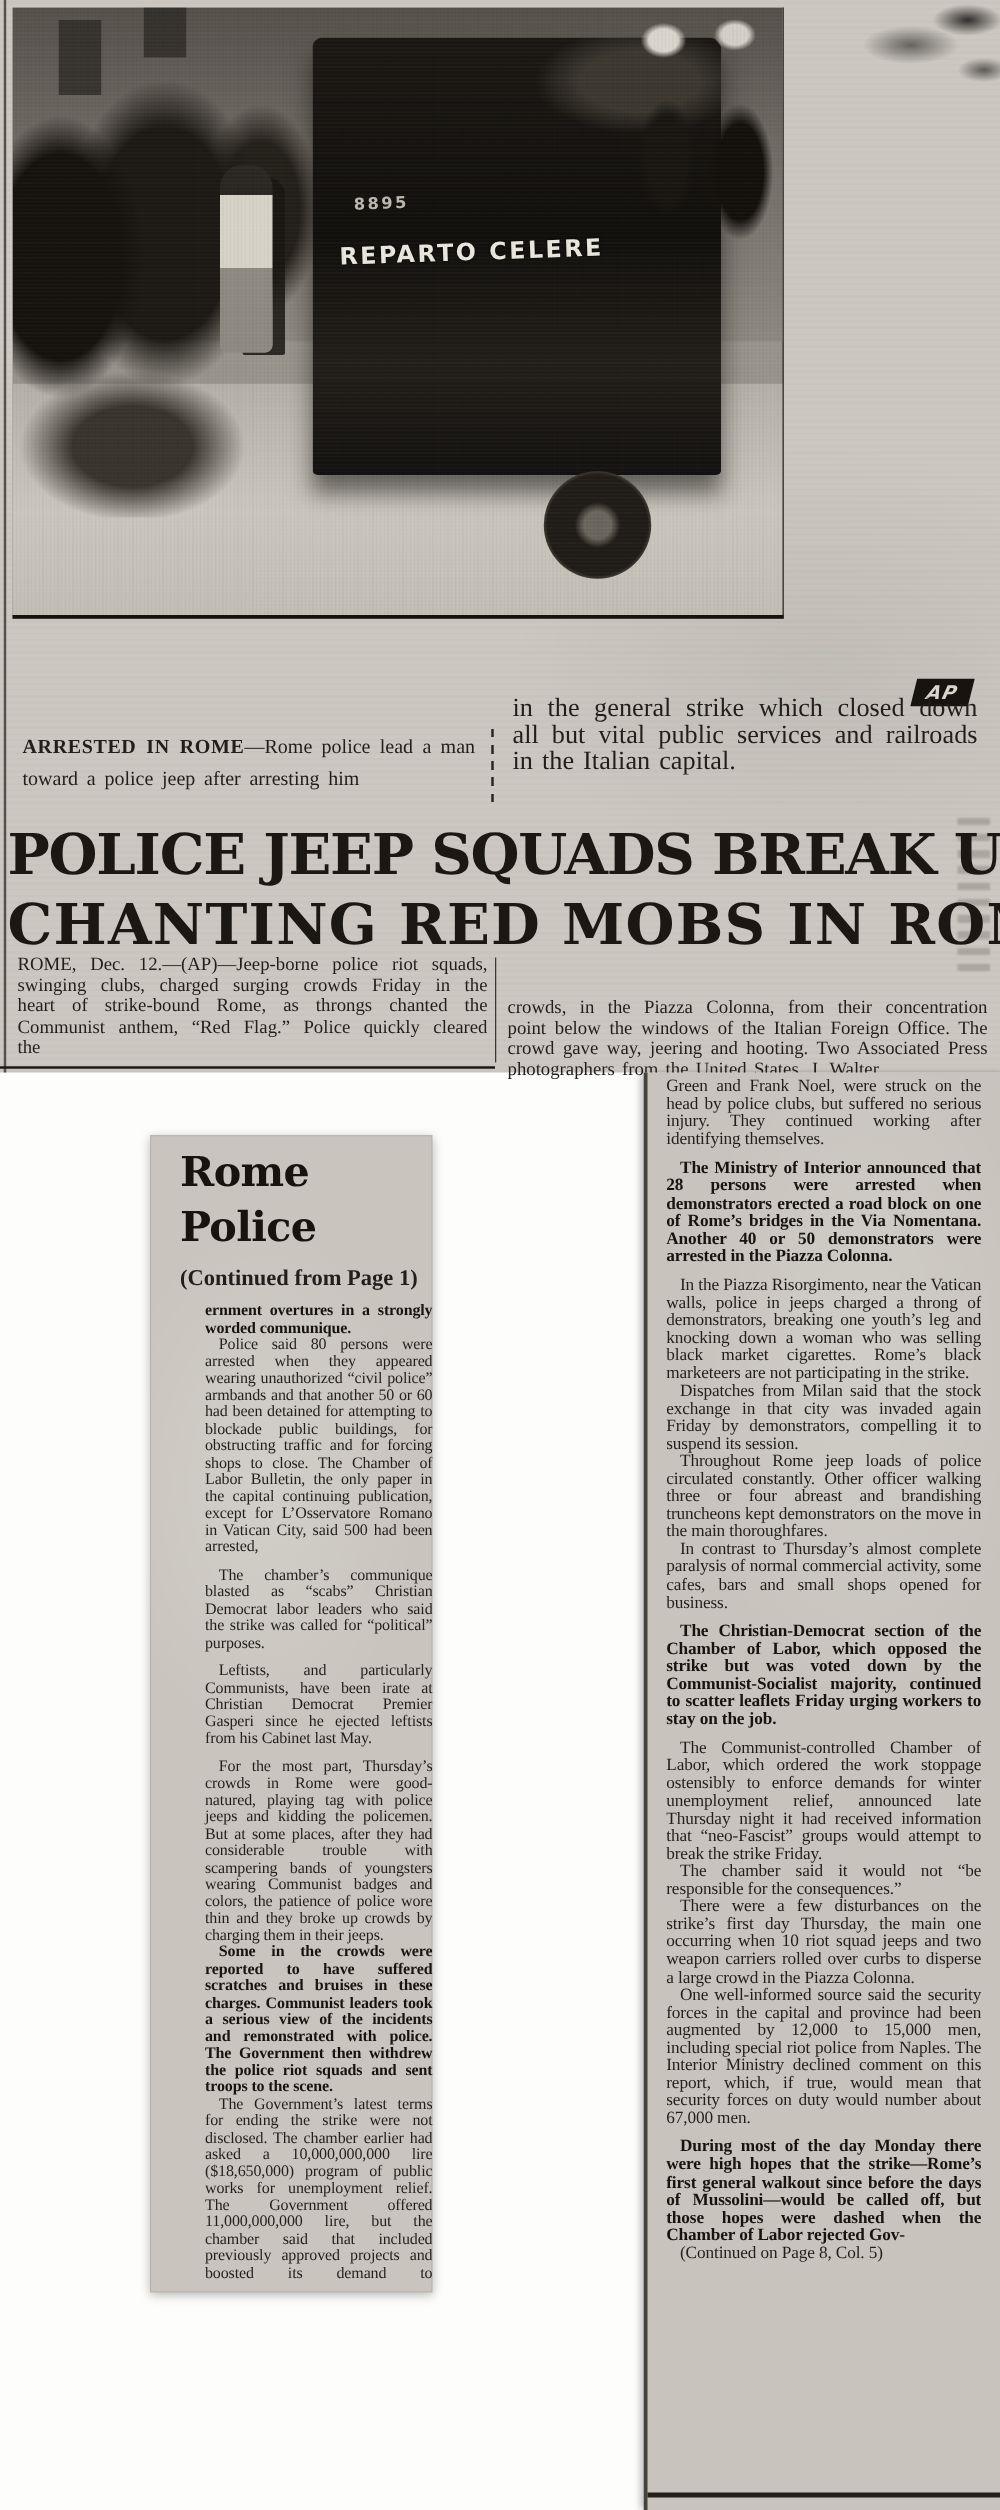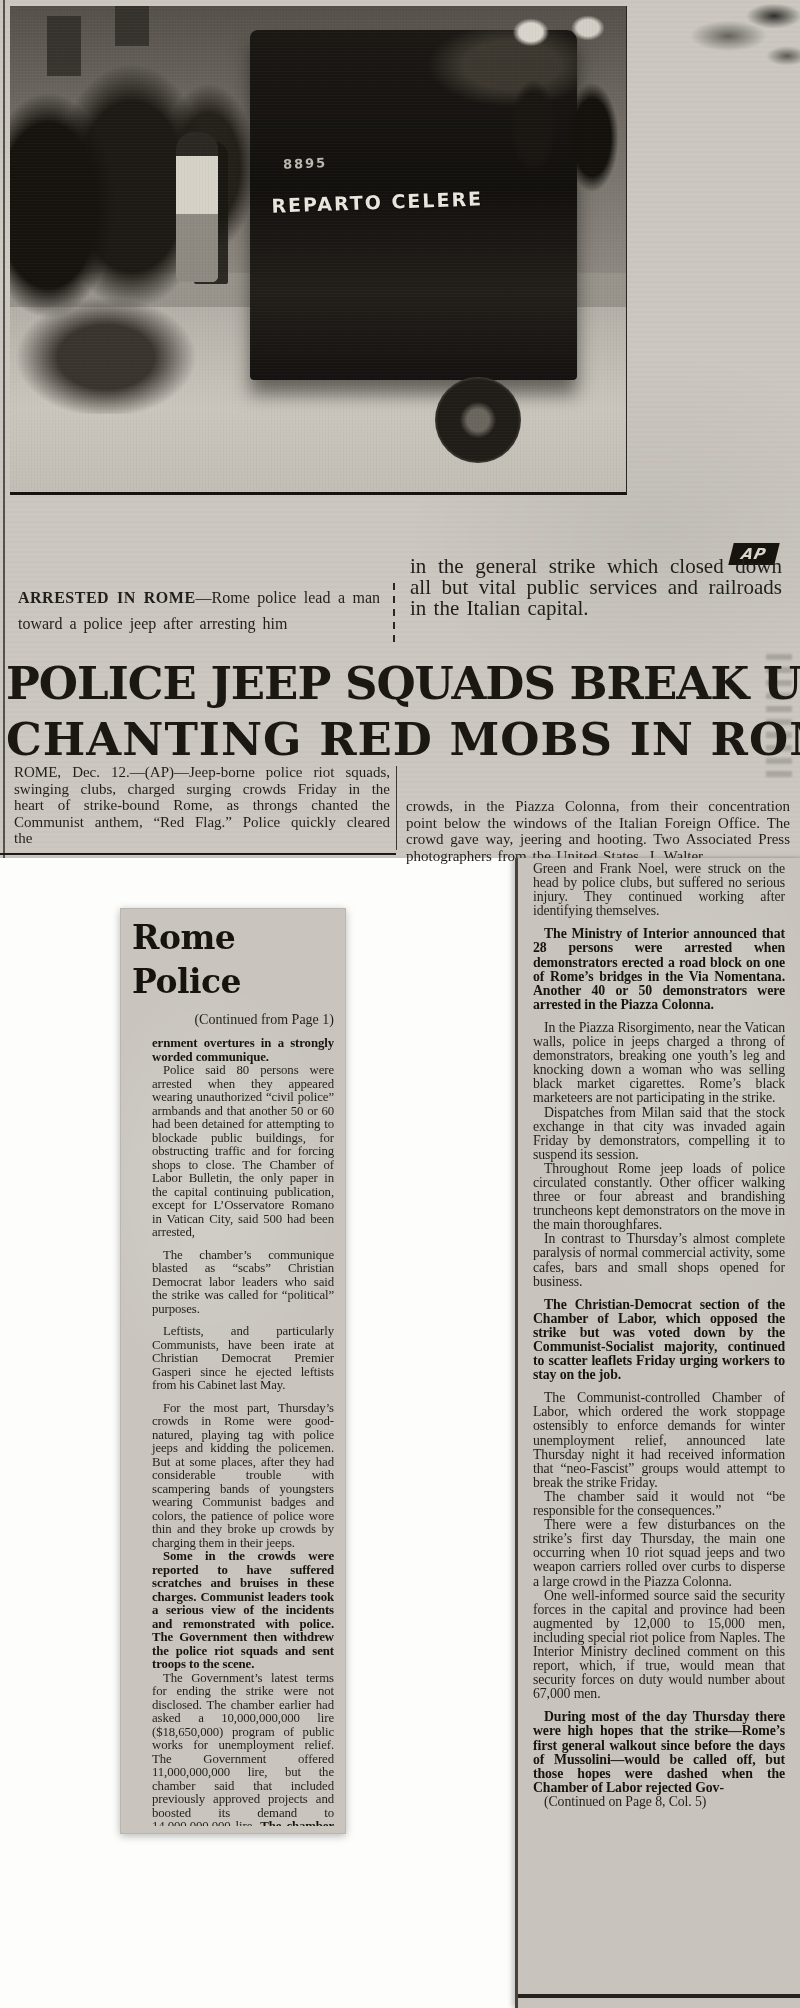--- a/index.html
+++ b/index.html
@@ -101,24 +101,24 @@
   
   .para{margin:0;text-indent:11px;text-align:justify;}
   .para.noindent{text-indent:0;}
   .para.spaced{margin-top:9px;}
   .para.bold{font-weight:bold;color:#17140f;}
   strong{color:#17140f;}
 
   .strip-text{position:absolute;left:15px;top:4px;width:252px;height:1128px;overflow:hidden;
     font-size:13.8px;line-height:14.1px;letter-spacing:-0.1px;}
 
-  .clip-inner{position:absolute;left:12px;top:8px;width:202px;height:910px;overflow:hidden;}
+  .clip-inner{position:absolute;left:24px;top:8px;width:202px;height:910px;overflow:hidden;}
   .clip-headline{font-family:"DejaVu Serif", serif;font-weight:bold;font-size:33px;line-height:44px;
     letter-spacing:-0.5px;color:#17140f;}
-  .continued-from{font-weight:normal;font-size:14px;text-align:right;margin:8px 0 9px 0;}
+  .continued-from{font-weight:bold;font-size:18px;text-align:left;margin:8px 0 9px 0;}
   .clip-body{font-size:12.8px;line-height:13.5px;letter-spacing:-0.1px;margin-left:20px;}
 </style>
 </head>
 <body>
 
 <div id="page">
 
   <div class="paper-top">
     <div class="left-edge-line"></div>
     <div class="corner-smudge"></div>
@@ -165,21 +165,21 @@
         <p class="para bold spaced">The Ministry of Interior announced that 28 persons were arrested when demonstrators erected a road block on one of Rome’s bridges in the Via Nomentana. Another 40 or 50 demonstrators were arrested in the Piazza Colonna.</p>
         <p class="para spaced">In the Piazza Risorgimento, near the Vatican walls, police in jeeps charged a throng of demonstrators, breaking one youth’s leg and knocking down a woman who was selling black market cigarettes. Rome’s black marketeers are not participating in the strike.</p>
         <p class="para">Dispatches from Milan said that the stock exchange in that city was invaded again Friday by demonstrators, compelling it to suspend its session.</p>
         <p class="para">Throughout Rome jeep loads of police circulated constantly. Other officer walking three or four abreast and brandishing truncheons kept demonstrators on the move in the main thoroughfares.</p>
         <p class="para">In contrast to Thursday’s almost complete paralysis of normal commercial activity, some cafes, bars and small shops opened for business.</p>
         <p class="para bold spaced">The Christian-Democrat section of the Chamber of Labor, which opposed the strike but was voted down by the Communist-Socialist majority, continued to scatter leaflets Friday urging workers to stay on the job.</p>
         <p class="para spaced">The Communist-controlled Chamber of Labor, which ordered the work stoppage ostensibly to enforce demands for winter unemployment relief, announced late Thursday night it had received information that “neo-Fascist” groups would attempt to break the strike Friday.</p>
         <p class="para">The chamber said it would not “be responsible for the consequences.”</p>
         <p class="para">There were a few disturbances on the strike’s first day Thursday, the main one occurring when 10 riot squad jeeps and two weapon carriers rolled over curbs to disperse a large crowd in the Piazza Colonna.</p>
         <p class="para">One well-informed source said the security forces in the capital and province had been augmented by 12,000 to 15,000 men, including special riot police from Naples. The Interior Ministry declined comment on this report, which, if true, would mean that security forces on duty would number about 67,000 men.</p>
-        <p class="para bold spaced">During most of the day Thursday there were high hopes that the strike—Rome’s first general walkout since before the days of Mussolini—would be called off, but those hopes were dashed when the Chamber of Labor rejected Gov-</p>
+        <p class="para bold spaced">During most of the day Monday there were high hopes that the strike—Rome’s first general walkout since before the days of Mussolini—would be called off, but those hopes were dashed when the Chamber of Labor rejected Gov-</p>
         <p class="para">(Continued on Page 8, Col. 5)</p>
       </div>
     <div class="strip-bottom-line"></div>
   </div>
 
   <div class="clip-left">
     <div class="clip-inner">
       <div class="clip-headline">
         <div>Rome Police</div>
       </div>

